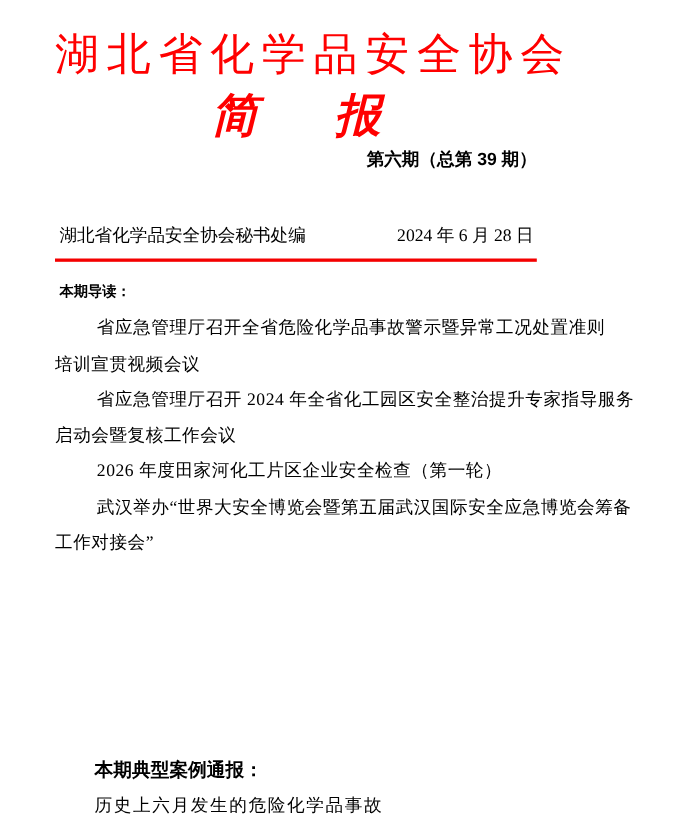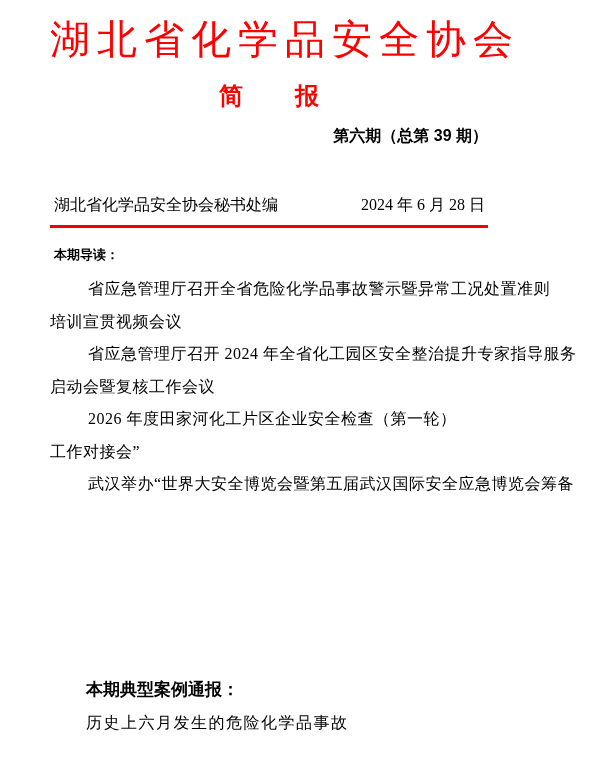--- a/index.html
+++ b/index.html
@@ -2,40 +2,41 @@
 <html><head>
 <meta charset="utf-8">
 <style>
   html, body { margin: 0; padding: 0; background: #ffffff; }
   body {
     width: 615px; height: 760px;
     font-family: "Liberation Serif", "DejaVu Serif", serif;
     color: #000000;
     overflow: hidden;
   }
-  .page { width: 540px; height: 760px; box-sizing: border-box; padding: 16px 52px 0 50px; }
+  .page { width: 540px; height: 760px; box-sizing: border-box; padding: 26px 52px 0 50px; }
 
   .title {
     text-align: center;
     color: #ff0000;
     font-size: 40px;
     line-height: 48px;
     letter-spacing: 7px;
     font-weight: 400;
     white-space: nowrap;
   }
   .masthead {
     text-align: center;
     color: #ff0000;
-    font-size: 24px;
+    font-size: 42px;
     line-height: 36px;
     font-weight: 700;
     margin-top: 14px;
     white-space: pre;       
     word-spacing: 7px;
+    font-style: italic;
   }
   .issue {
     text-align: right;
     font-family: "Liberation Sans", "DejaVu Sans", sans-serif;
     font-weight: 700;
     font-size: 16px;
     line-height: 18px;
     margin-top: 13px;
   }
   .editor-row {
@@ -105,21 +106,21 @@
   <div class="rule"></div>
 
   <div class="digest-heading">本期导读：</div>
 
   <div class="digest">
     <div class="digest-line ind">省应急管理厅召开全省危险化学品事故警示暨异常工况处置准则</div>
     <div class="digest-line">培训宣贯视频会议</div>
     <div class="digest-line ind">省应急管理厅召开 2024 年全省化工园区安全整治提升专家指导服务</div>
     <div class="digest-line">启动会暨复核工作会议</div>
     <div class="digest-line ind">2026 年度田家河化工片区企业安全检查（第一轮）</div>
+    <div class="digest-line ind">武汉举办“世界大安全博览会暨第五届武汉国际安全应急博览会筹备</div>
     <div class="digest-line">工作对接会”</div>
-    <div class="digest-line ind">武汉举办“世界大安全博览会暨第五届武汉国际安全应急博览会筹备</div>
   </div>
 
   <div class="cases-heading">本期典型案例通报：</div>
 
   <div class="case-item">历史上六月发生的危险化学品事故</div>
 
 </div>
 
 </body></html>

